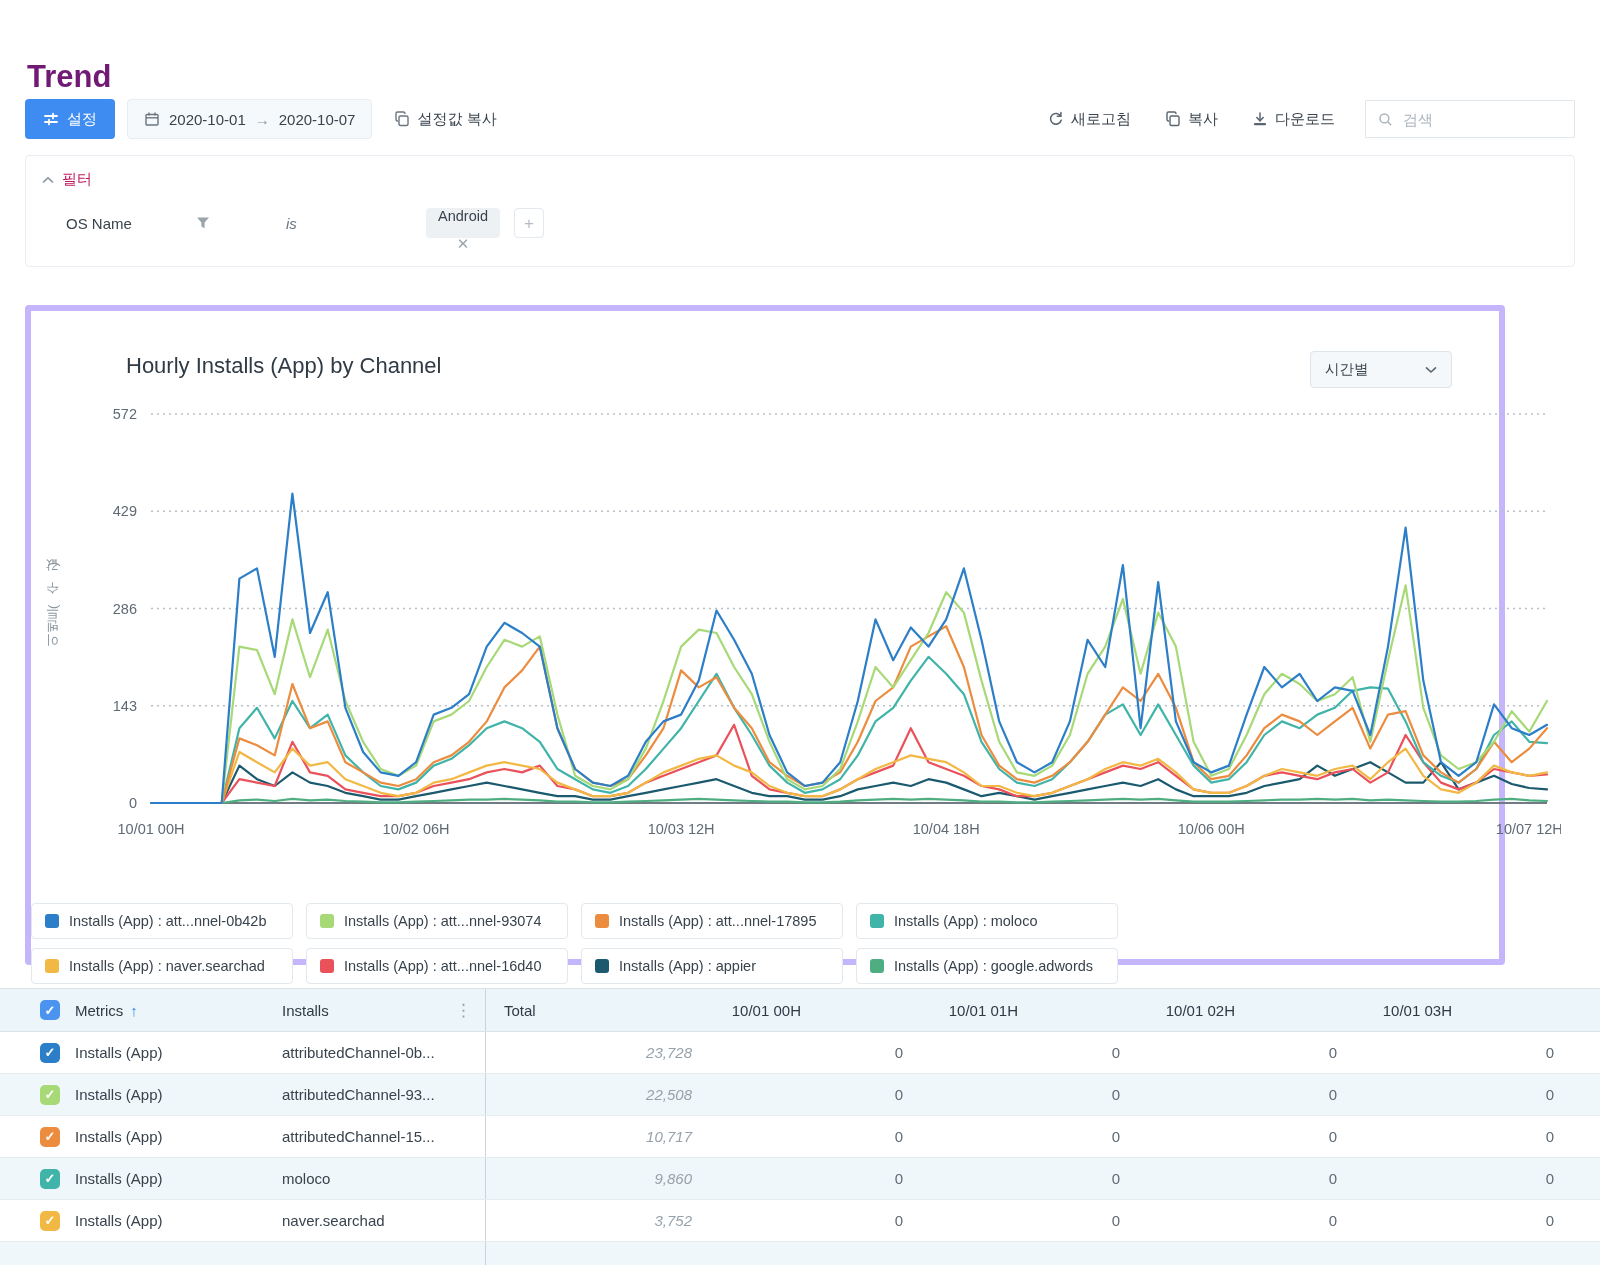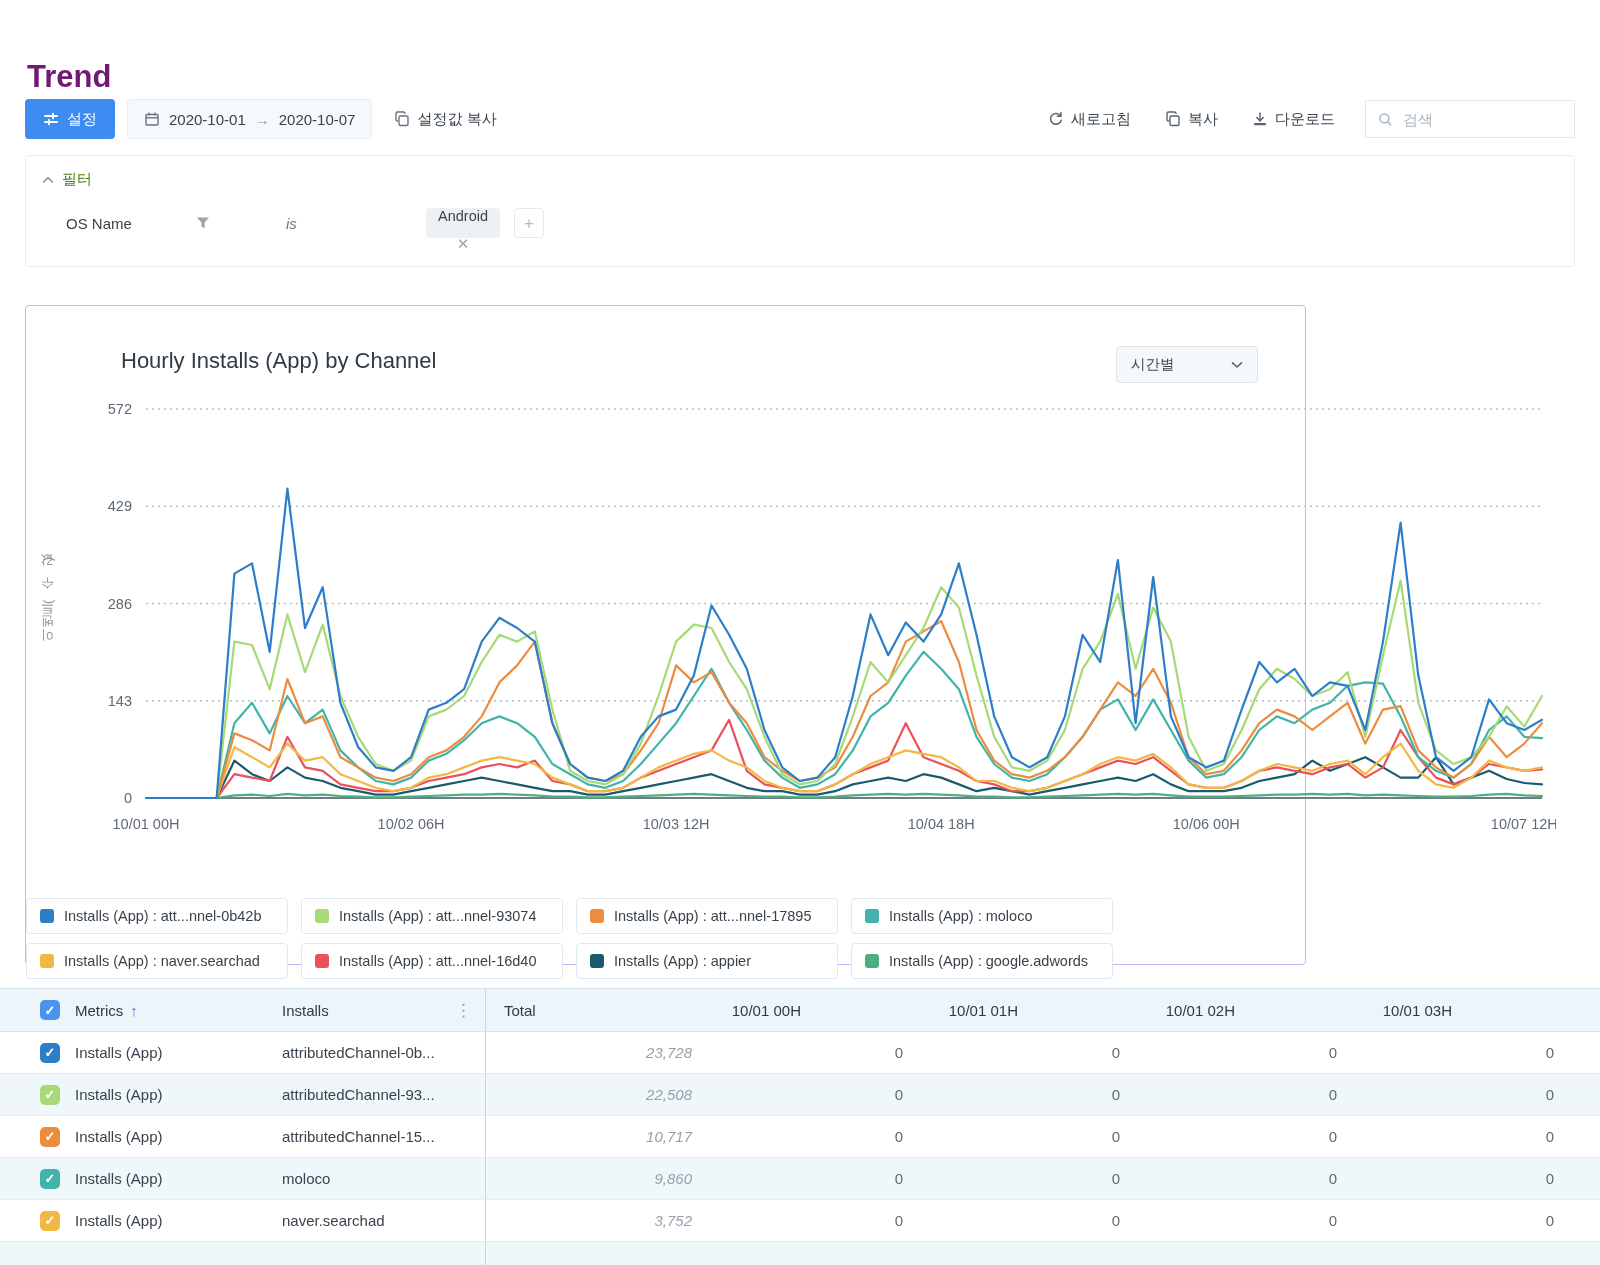--- a/index.html
+++ b/index.html
@@ -18,31 +18,31 @@
   .btn-text{display:flex;align-items:center;gap:7px;height:40px;margin-left:18px;border:none;background:transparent;
             font-size:15px;color:#39434d;cursor:pointer;font-family:inherit;padding:0 4px;}
   .toolbar-right{margin-left:auto;display:flex;align-items:center;gap:26px;}
   .search-box{display:flex;align-items:center;gap:8px;width:210px;height:38px;padding:0 12px;
               border:1px solid #dfe6ec;border-radius:1px;background:#fff;}
   .search-box input{border:none;outline:none;flex:1;font-size:15px;color:#39434d;font-family:inherit;background:transparent;}
   .search-box input::placeholder{color:#aab4bd;}
   .icon{display:inline-flex;flex:none;}
   
   .filter-card{position:absolute;left:25px;top:155px;width:1550px;height:112px;border:1px solid #e7edf2;border-radius:4px;background:#fff;}
-  .filter-head{position:absolute;left:16px;top:14px;display:flex;align-items:center;gap:8px;font-size:15px;color:#4d7c0f;cursor:pointer;}
+  .filter-head{position:absolute;left:16px;top:14px;display:flex;align-items:center;gap:8px;font-size:15px;color:#be185d;cursor:pointer;}
   .filter-row{position:absolute;left:40px;top:52px;display:flex;align-items:center;}
   .filter-field{font-size:15px;color:#39434d;width:130px;}
   .filter-op{font-style:italic;color:#6a7580;font-size:15px;margin-left:76px;width:110px;}
   .chip{display:flex;align-items:center;gap:12px;height:30px;padding:0 12px;background:#eef1f4;border-radius:4px;
         font-size:14.5px;color:#39434d;margin-left:30px;cursor:pointer;flex-direction:column;}
   .chip .x-ic{color:#9aa4ad;font-size:15px;line-height:1;}
   .add-btn{width:30px;height:30px;margin-left:14px;border:1px solid #e3e9ee;border-radius:4px;background:#fff;
            color:#b3bcc4;font-size:17px;line-height:1;cursor:pointer;display:flex;align-items:center;justify-content:center;}
   
-  .chart-card{position:absolute;left:25px;top:305px;width:1281px;height:660px;border:1px solid #c4b5fd;border-radius:4px;background:#fff;}
+  .chart-card{position:absolute;left:25px;top:305px;width:1480px;height:660px;border:6px solid #c4b5fd;border-radius:4px;background:#fff;}
   .chart-title{position:absolute;left:95px;top:42px;font-size:22px;color:#2f3a45;font-weight:500;}
   .gran-select{position:absolute;right:47px;top:40px;width:142px;height:37px;display:flex;align-items:center;justify-content:space-between;
                padding:0 14px;background:#f5f8fa;border:1px solid #dde4ea;border-radius:4px;font-size:14.5px;color:#39434d;cursor:pointer;}
   .y-axis-label{position:absolute;left:13px;top:250px;writing-mode:vertical-rl;transform:rotate(180deg);
                 font-size:13px;color:#8a949e;letter-spacing:1px;}
   #chart-svg{position:absolute;left:60px;top:88px;}
   .legend{position:absolute;left:0;right:0;top:560px;display:flex;flex-direction:column;gap:9px;align-items:flex-start;margin-top:32px;}
   .legend-row{display:flex;gap:13px;}
   .leg-item{display:flex;align-items:center;gap:10px;width:262px;height:36px;padding:0 13px;
             border:1px solid #e2e9ee;border-radius:4px;background:#fff;font-size:14.5px;color:#39434d;cursor:pointer;}

